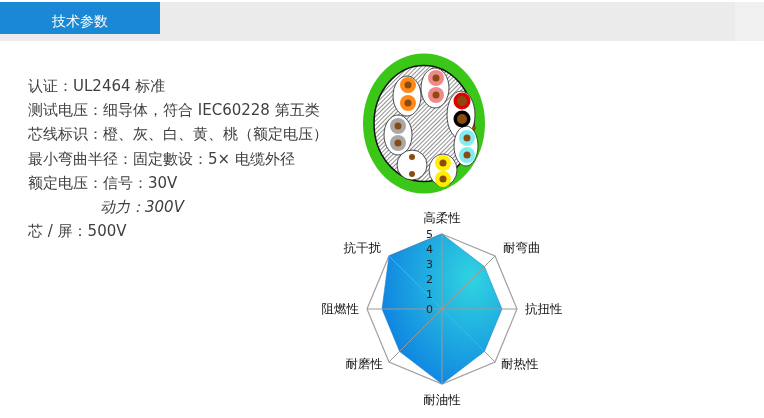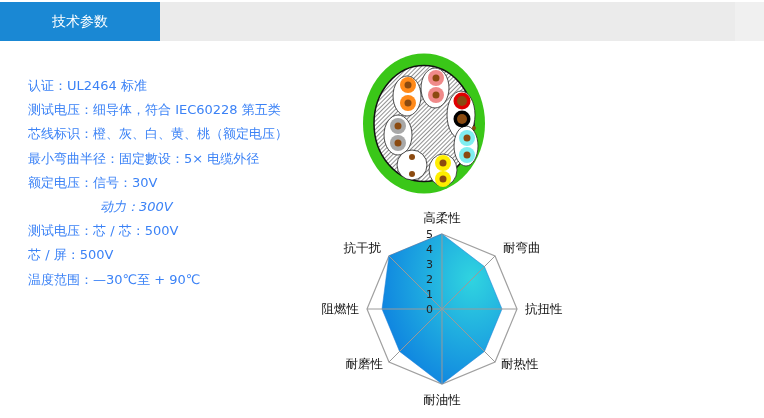--- a/index.html
+++ b/index.html
@@ -1,46 +1,44 @@
 <!DOCTYPE html>
 <html><head>
 <meta charset="utf-8">
 <style>
   html, body { margin: 0; padding: 0; background: #ffffff; }
   body { width: 764px; height: 418px; position: relative; overflow: hidden;
          font-family: "DejaVu Sans", "Liberation Sans", sans-serif; color: #333333; }
   .tabbar { position: absolute; left: 0; top: 2px; width: 764px; height: 39px; background: #ebebeb; }
   .tabbar .tail { position: absolute; right: 0; top: 0; width: 29px; height: 39px; background: #f0f0f0; }
-  .tab-active { position: absolute; left: 0; top: 0; width: 160px; height: 39px; background: #1a88d4;
+  .tab-active { position: absolute; left: 0; top: 0; width: 160px; height: 32px; background: #1a88d4;
                 color: #ffffff; font-size: 14px; line-height: 39px; text-align: center; cursor: pointer; }
   .specs { position: absolute; left: 28px; top: 74px; margin: 0; padding: 0; list-style: none; }
-  .specs li { height: 24.2px; line-height: 24.2px; font-size: 13px; color: #3b82f6; white-space: nowrap; }
+  .specs li { height: 24.2px; line-height: 24.2px; font-size: 15px; color: #404040; white-space: nowrap; }
   .specs li.indent { padding-left: 72px; font-style: italic; }
   .cable { position: absolute; left: 362px; top: 53px; width: 124px; height: 141px; }
   .radar { position: absolute; left: 318px; top: 208px; width: 250px; height: 210px; }
   .radar text { font-family: "DejaVu Sans", "Liberation Sans", sans-serif; }
 </style>
 </head>
 <body>
 
 <div class="tabbar">
   <div class="tab-active">技术参数</div>
   <div class="tail"></div>
 </div>
 
 <ul class="specs">
   <li>认证：UL2464 标准</li>
   <li>测试电压：细导体，符合 IEC60228 第五类</li>
   <li>芯线标识：橙、灰、白、黄、桃（额定电压）</li>
   <li>最小弯曲半径：固定數设：5× 电缆外径</li>
   <li>额定电压：信号：30V</li>
   <li class="indent">动力：300V</li>
-  <li>测试电压：芯 / 芯：500V</li>
   <li>芯 / 屏：500V</li>
-  <li>温度范围：—30℃至 + 90℃</li>
 </ul>
 
 <svg class="cable" viewBox="0 0 124 141">
   <defs>
     <pattern id="hatch" width="3" height="3" patternUnits="userSpaceOnUse" patternTransform="rotate(45)">
       <rect width="3" height="3" fill="#ffffff"></rect>
       <line x1="0" y1="0" x2="0" y2="3" stroke="#222" stroke-width="1"></line>
     </pattern>
   </defs>
   <ellipse cx="62" cy="70.5" rx="61" ry="70" fill="#3ac718"></ellipse>

